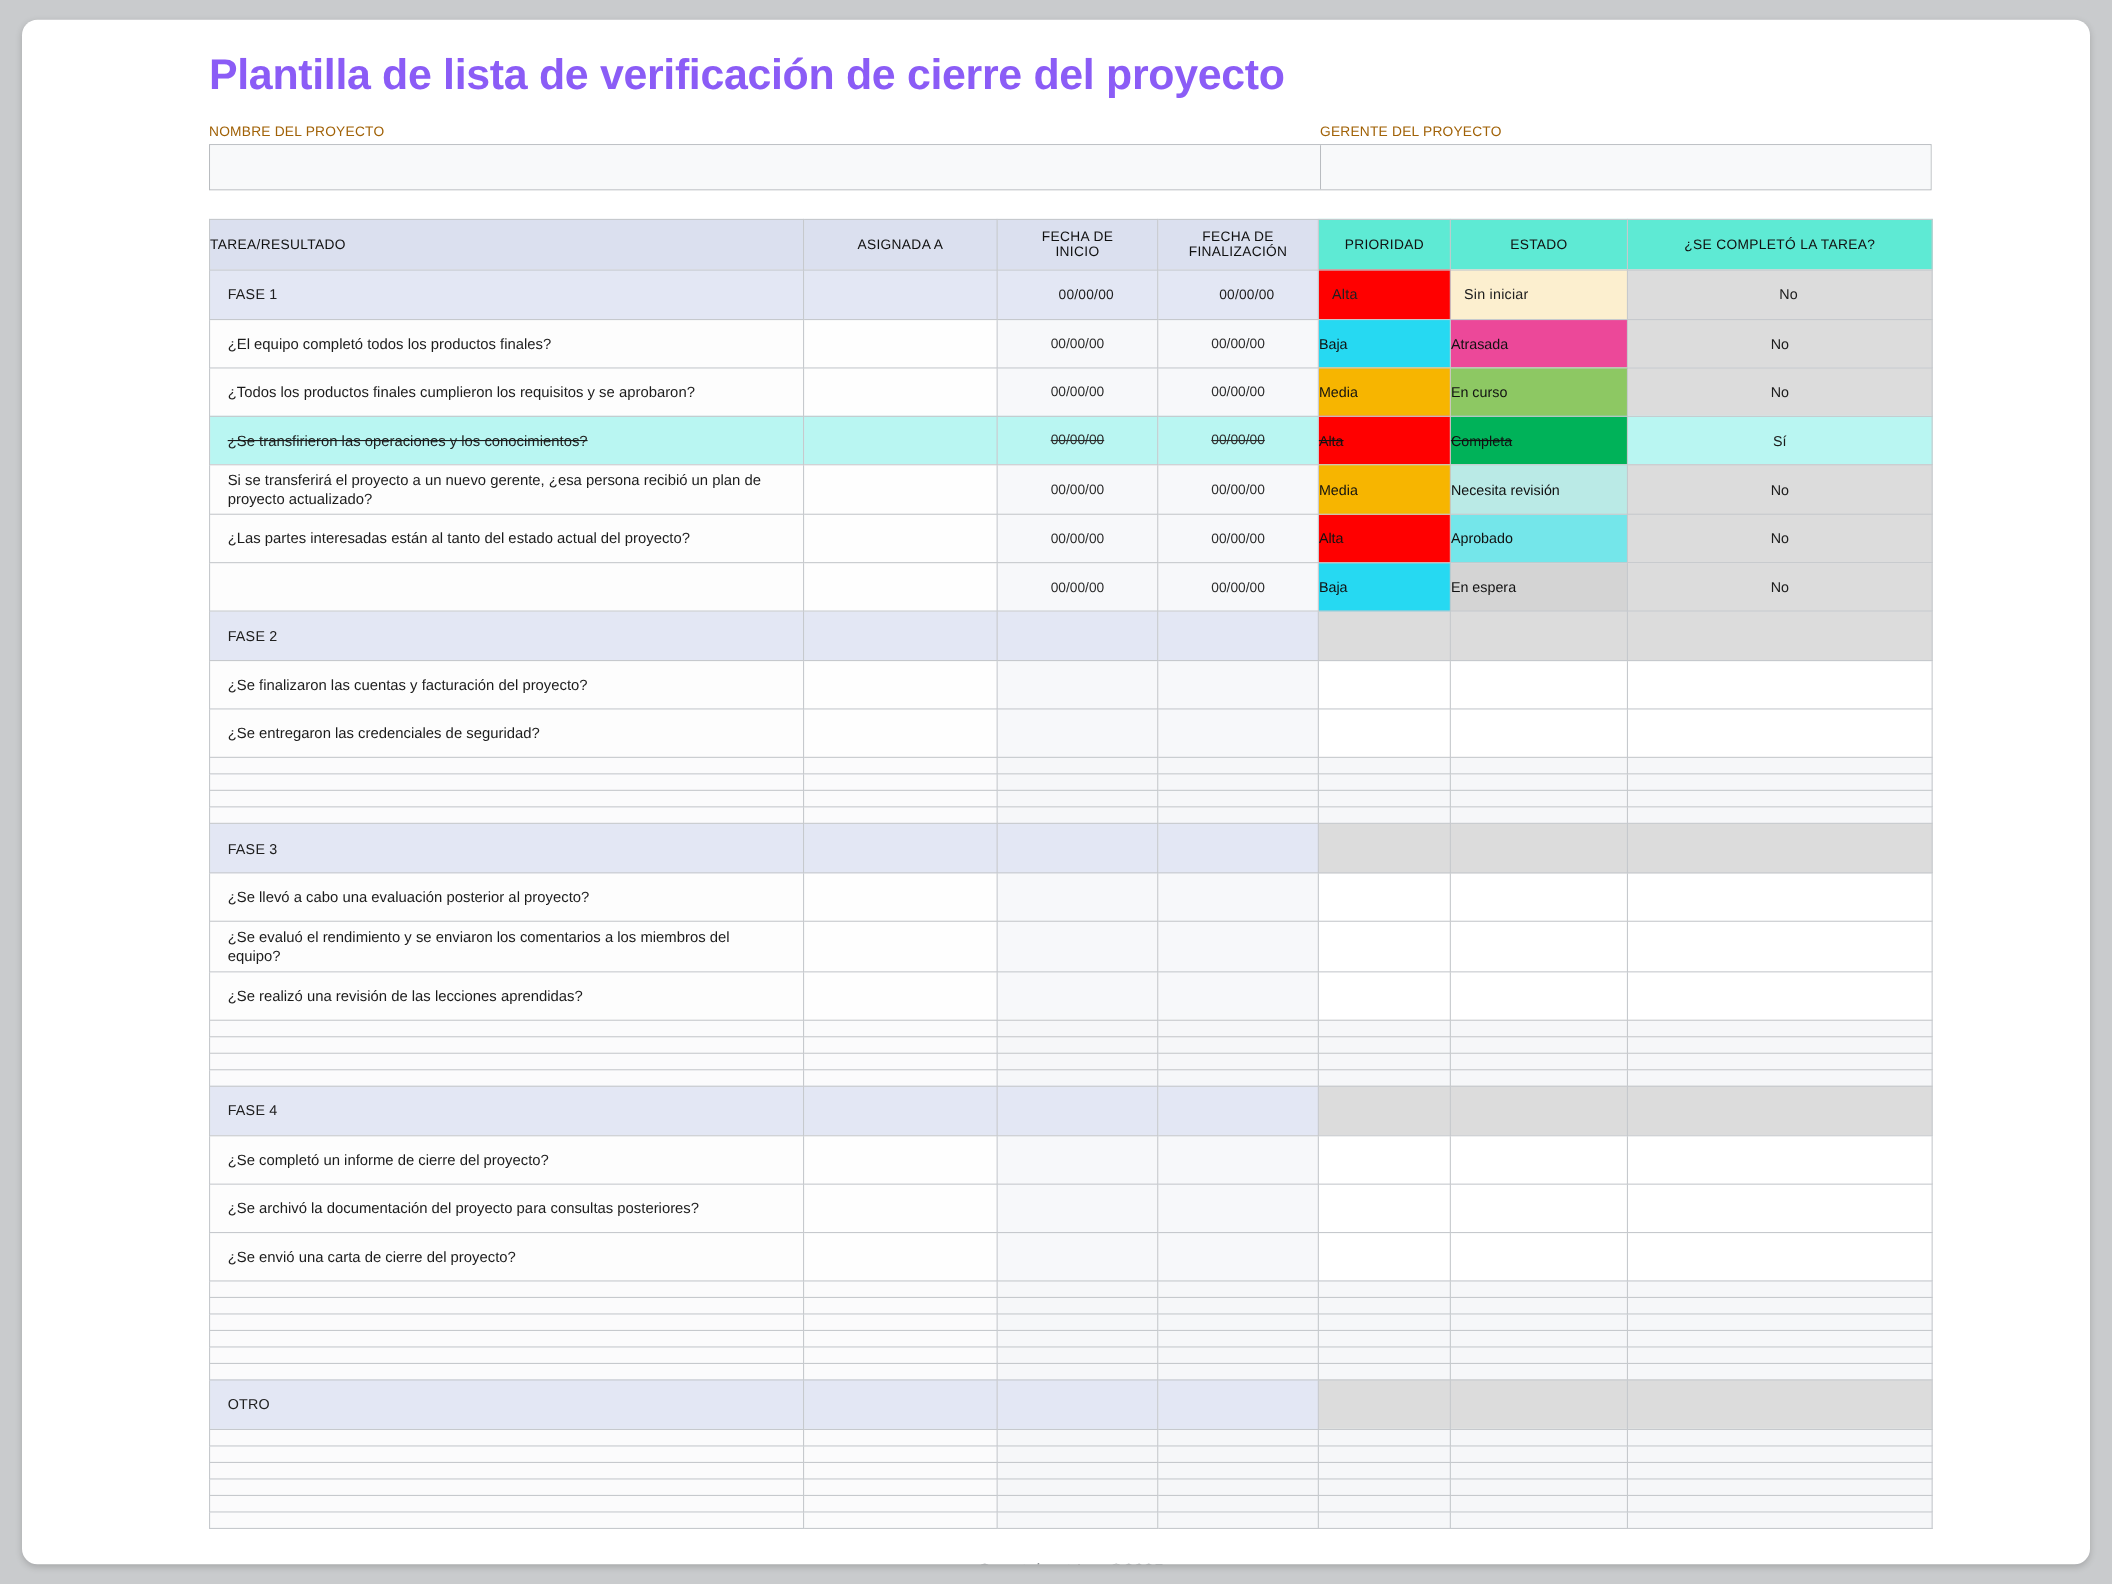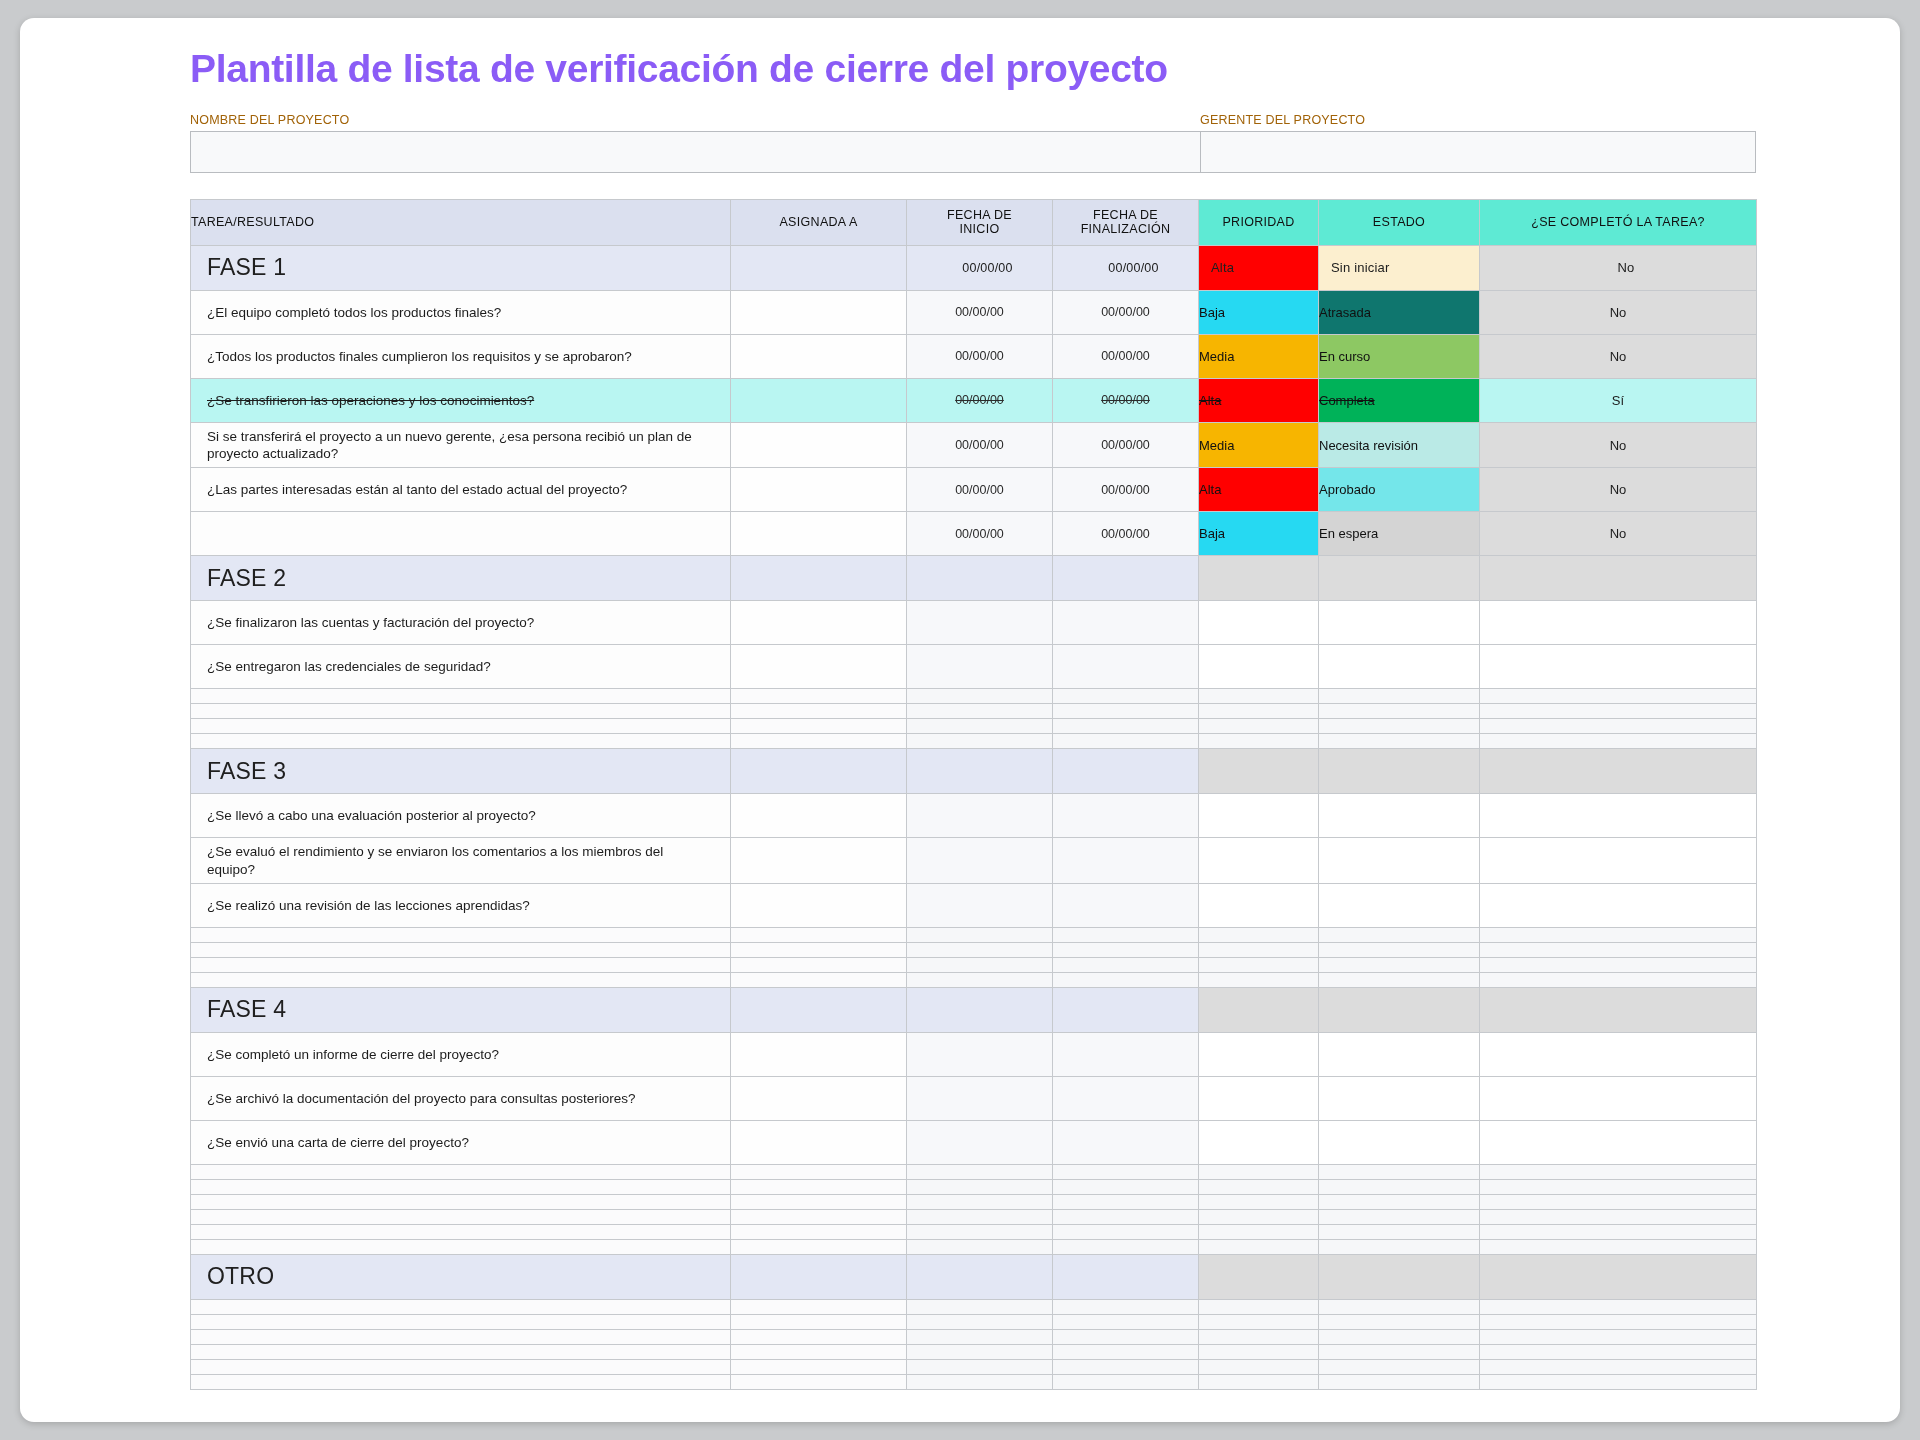--- a/index.html
+++ b/index.html
@@ -116,21 +116,21 @@
   thead th.th-task {
     text-align: left;
     padding-left: 0;
   }
   thead th.gray { background: #5eead4; }
 
   
   tr.phase td {
     height: 45px;
     background: #e3e7f4;
-    font-size: 23px;
+    font-size: 13px;
     color: #202020;
     padding-left: 16px;
     letter-spacing: 0.2px;
   }
   tr.phase td.gray { background: #dcdcdc; }
 
   
   tr.task td { height: 44px; }
   tr.task td.task-cell {
     padding: 5px 16px;
@@ -235,21 +235,21 @@
               <td style="background:#ff0000;padding-left:12px;font-size:13px;">Alta</td>
               <td style="background:#fcefcf;padding-left:12px;font-size:13px;">Sin iniciar</td>
               <td style="background:#dcdcdc;text-align:center;font-size:13px;">No</td>
             </tr>
             <tr class="task">
               <td class="task-cell">¿El equipo completó todos los productos finales?</td>
               <td class="assign-cell"></td>
               <td class="date-cell">00/00/00</td>
               <td class="date-cell">00/00/00</td>
               <td class="prio-cell" style="background:#26d9f2;">Baja</td>
-              <td class="stat-cell" style="background:#0f766e;">Atrasada</td>
+              <td class="stat-cell" style="background:#ec4899;">Atrasada</td>
               <td class="done-cell" style="background:#dcdcdc;">No</td>
             </tr>
             <tr class="task">
               <td class="task-cell">¿Todos los productos finales cumplieron los requisitos y se aprobaron?</td>
               <td class="assign-cell"></td>
               <td class="date-cell">00/00/00</td>
               <td class="date-cell">00/00/00</td>
               <td class="prio-cell" style="background:#f7b500;">Media</td>
               <td class="stat-cell" style="background:#8dc863;">En curso</td>
               <td class="done-cell" style="background:#dcdcdc;">No</td>

